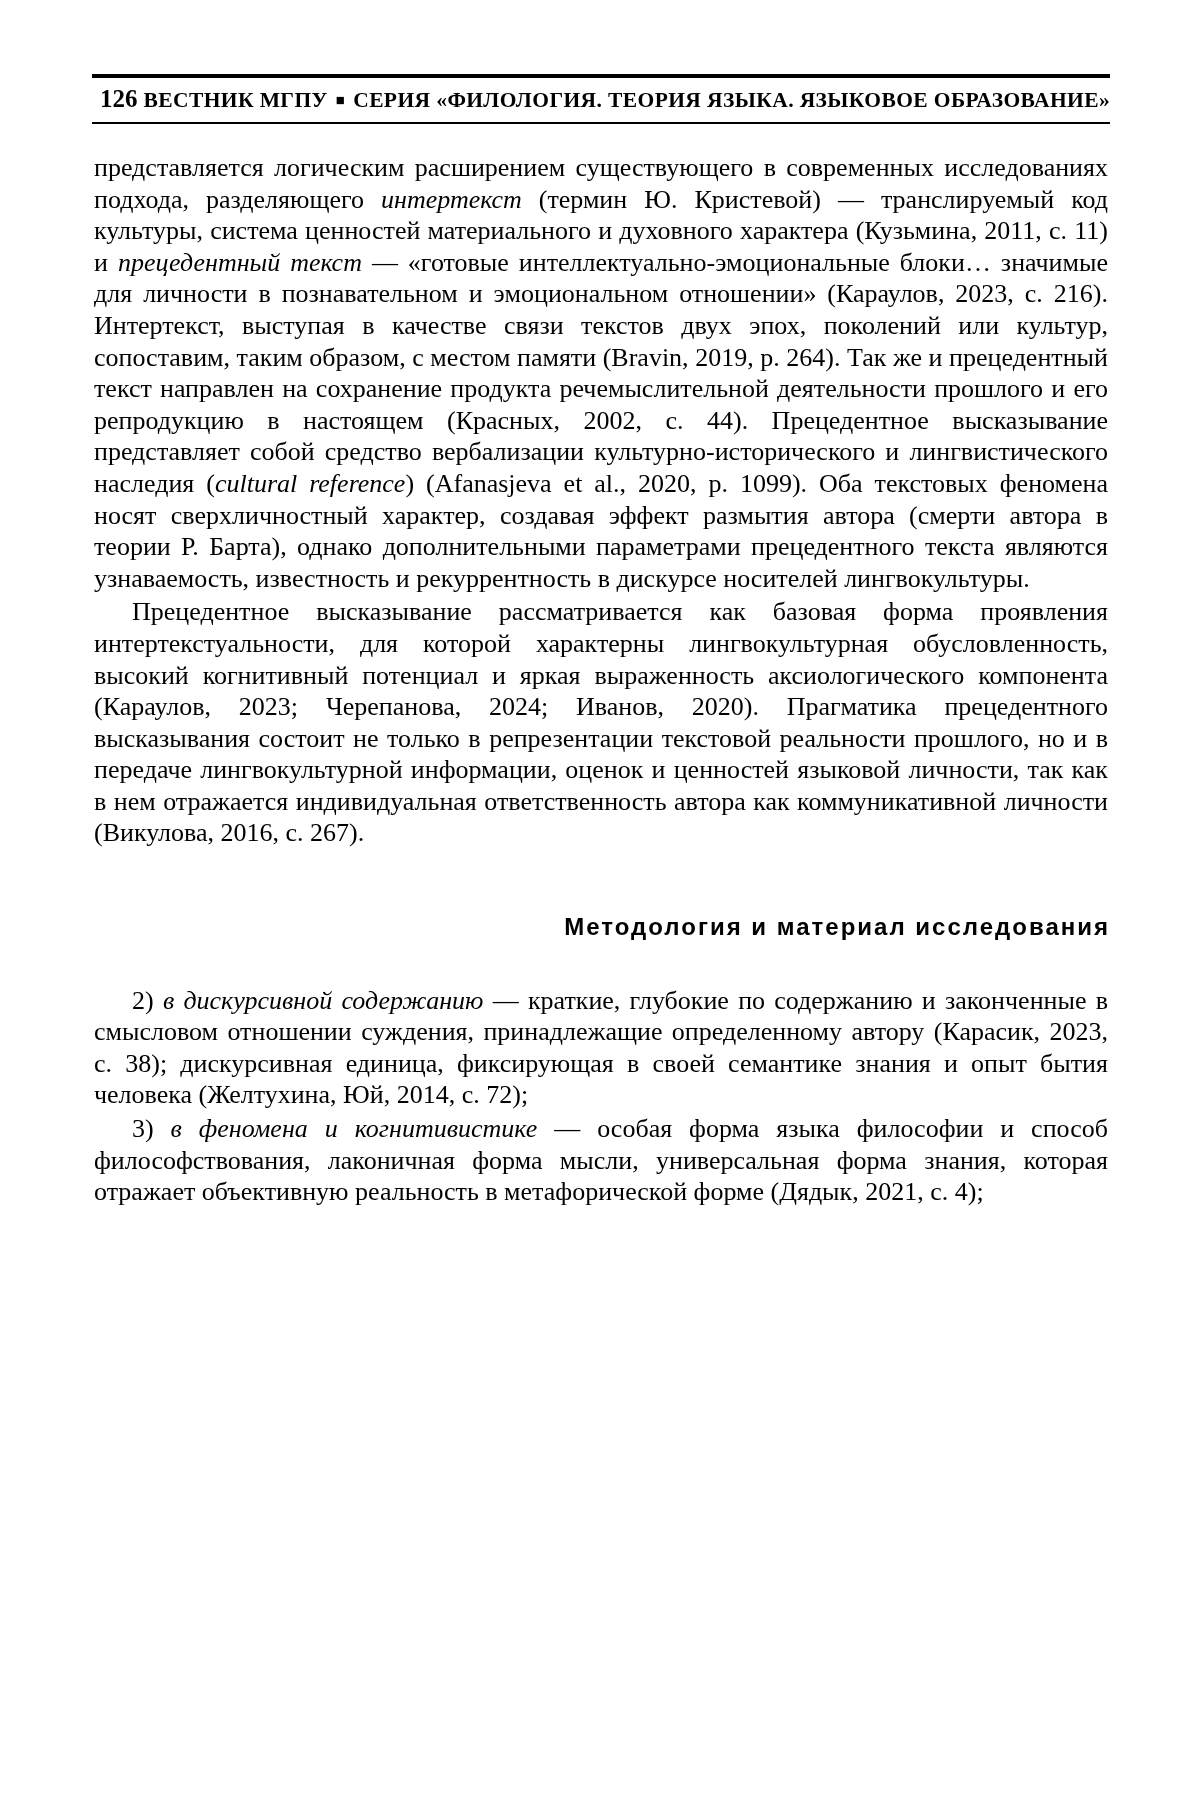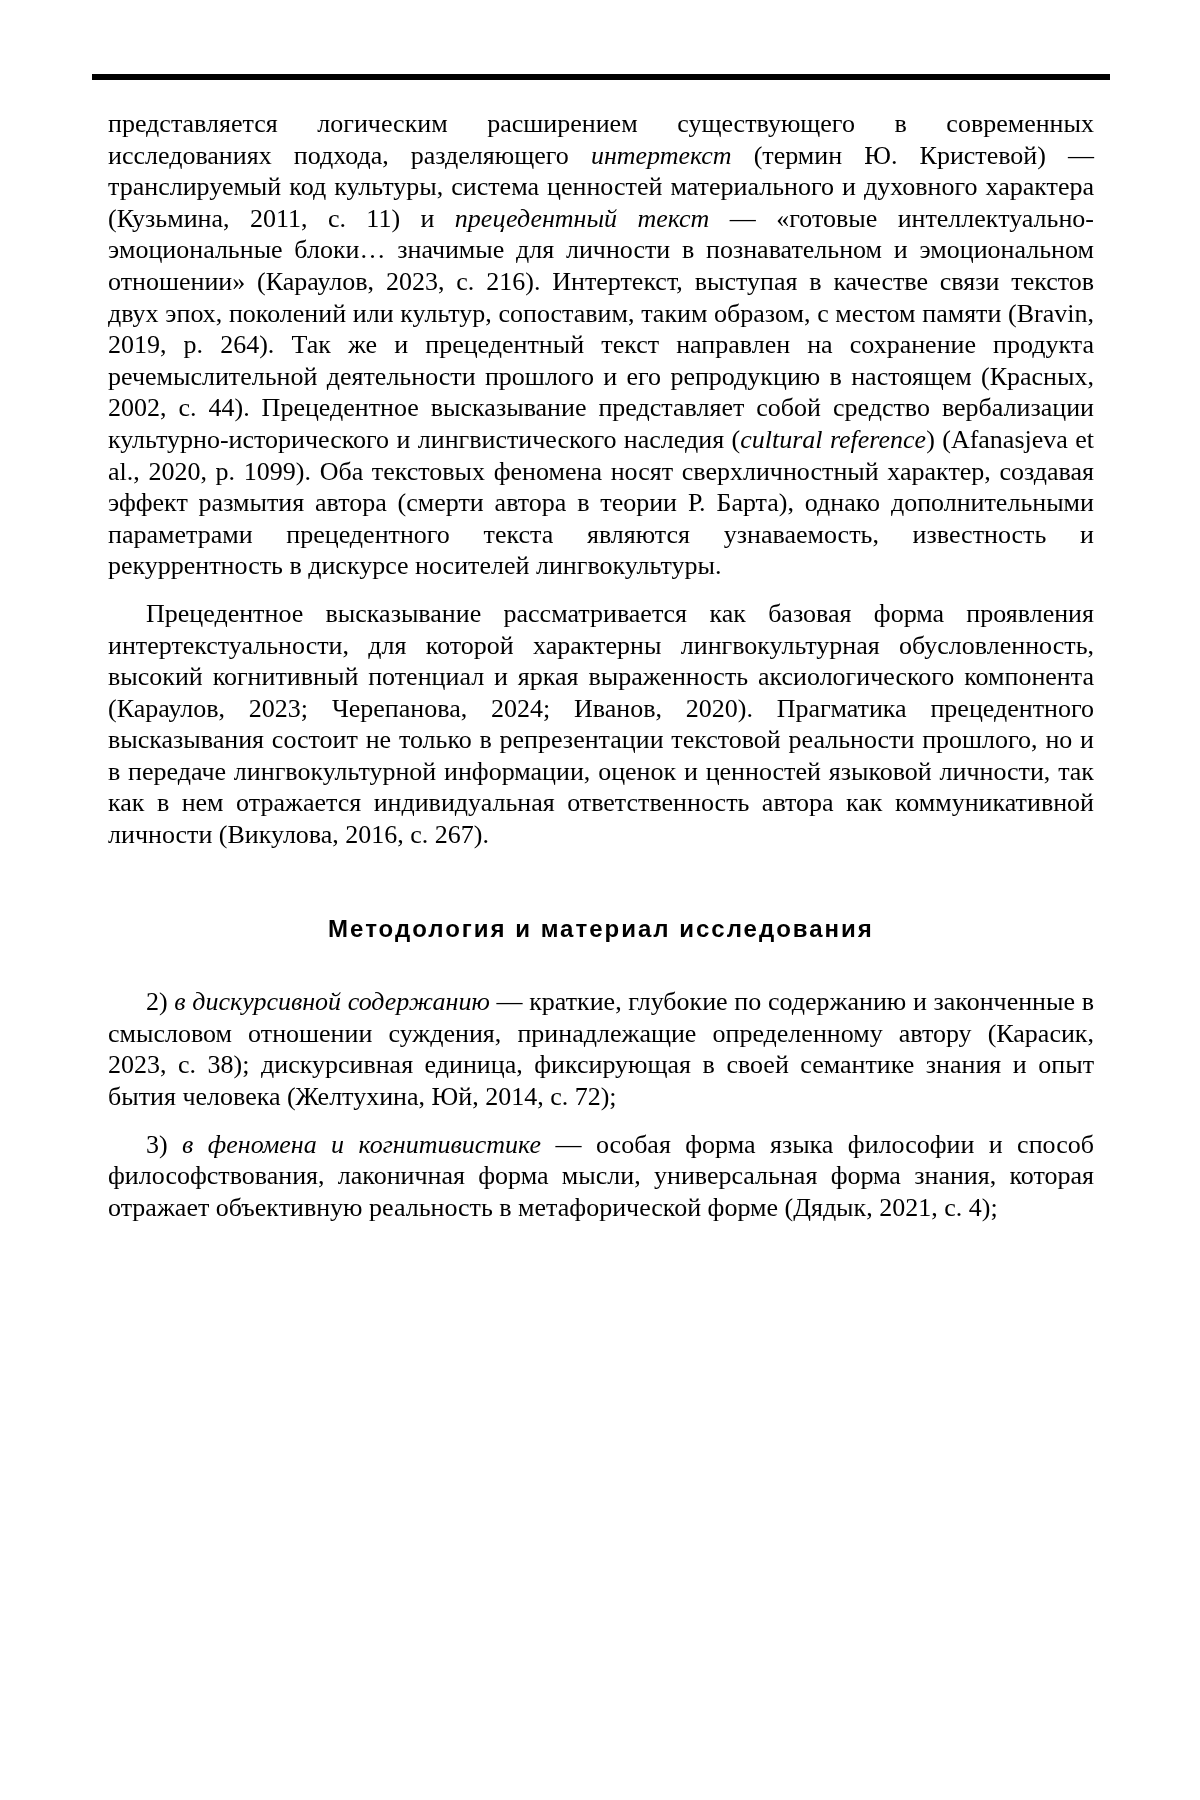--- a/index.html
+++ b/index.html
@@ -54,46 +54,50 @@
   }
   
   .body {
     margin-top: 28px;
     font-family: "Liberation Serif", "DejaVu Serif", serif;
     font-size: 26px;
     line-height: 31.6px;
     text-align: justify;
   }
   .para {
-    margin: 16px;
+    margin: 2px;
     text-indent: 38px;
   }
   .para.no-indent {
     text-indent: 0;
   }
   .para em {
     font-style: italic;
   }
   .section-heading {
     font-family: "Liberation Sans", "DejaVu Sans", sans-serif;
     font-weight: bold;
     font-size: 24px;
     letter-spacing: 2px;
-    text-align: center;
+    text-align: right;
     text-indent: 0;
     margin: 62px 0 42px 0;
   }
 </style>
 </head>
 <body>
 
 <div class="page">
 
   <header>
     <div class="rule-thick"></div>
+    <div class="head-row">
+      <span class="page-num">126</span>
+      <span class="journal"><span>ВЕСТНИК МГПУ</span><span class="sq">■</span><span>СЕРИЯ «ФИЛОЛОГИЯ. ТЕОРИЯ ЯЗЫКА. ЯЗЫКОВОЕ ОБРАЗОВАНИЕ»</span></span>
+    </div>
     <div class="rule-thin"></div>
   </header>
 
   <main class="body">
     <p class="para no-indent"><span>представляется логическим расширением существующего в современных исследованиях подхода, разделяющего </span><em>интертекст</em><span> (термин Ю. Кристевой) — транслируемый код культуры, система ценностей материального и духовного характера (Кузьмина, 2011, с. 11) и </span><em>прецедентный текст</em><span> — «готовые интеллектуально-эмоциональные блоки… значимые для личности в познавательном и эмоциональном отношении» (Караулов, 2023, с. 216). Интертекст, выступая в качестве связи текстов двух эпох, поколений или культур, сопоставим, таким образом, с местом памяти (Bravin, 2019, p. 264). Так же и прецедентный текст направлен на сохранение продукта речемыслительной деятельности прошлого и его репродукцию в настоящем (Красных, 2002, с. 44). Прецедентное высказывание представляет собой средство вербализации культурно-исторического и лингвистического наследия (</span><em>cultural reference</em><span>) (Afanasjeva et al., 2020, p. 1099). Оба текстовых феномена носят сверхличностный характер, создавая эффект размытия автора (смерти автора в теории Р. Барта), однако дополнительными параметрами прецедентного текста являются узнаваемость, известность и рекуррентность в дискурсе носителей лингвокультуры.</span></p>
     <p class="para"><span>Прецедентное высказывание рассматривается как базовая форма проявления интертекстуальности, для которой характерны лингвокультурная обусловленность, высокий когнитивный потенциал и яркая выраженность аксиологического компонента (Караулов, 2023; Черепанова, 2024; Иванов, 2020). Прагматика прецедентного высказывания состоит не только в репрезентации текстовой реальности прошлого, но и в передаче лингвокультурной информации, оценок и ценностей языковой личности, так как в нем отражается индивидуальная ответственность автора как коммуникативной личности (Викулова, 2016, с. 267).</span></p>
     <h2 class="section-heading">Методология и материал исследования</h2>
     <p class="para"><span>2) </span><em>в дискурсивной содержанию</em><span> — краткие, глубокие по содержанию и законченные в смысловом отношении суждения, принадлежащие определенному автору (Карасик, 2023, с. 38); дискурсивная единица, фиксирующая в своей семантике знания и опыт бытия человека (Желтухина, Юй, 2014, с. 72);</span></p>
     <p class="para"><span>3) </span><em>в феномена и когнитивистике</em><span> — особая форма языка философии и способ философствования, лаконичная форма мысли, универсальная форма знания, которая отражает объективную реальность в метафорической форме (Дядык, 2021, с. 4);</span></p>
   </main>

